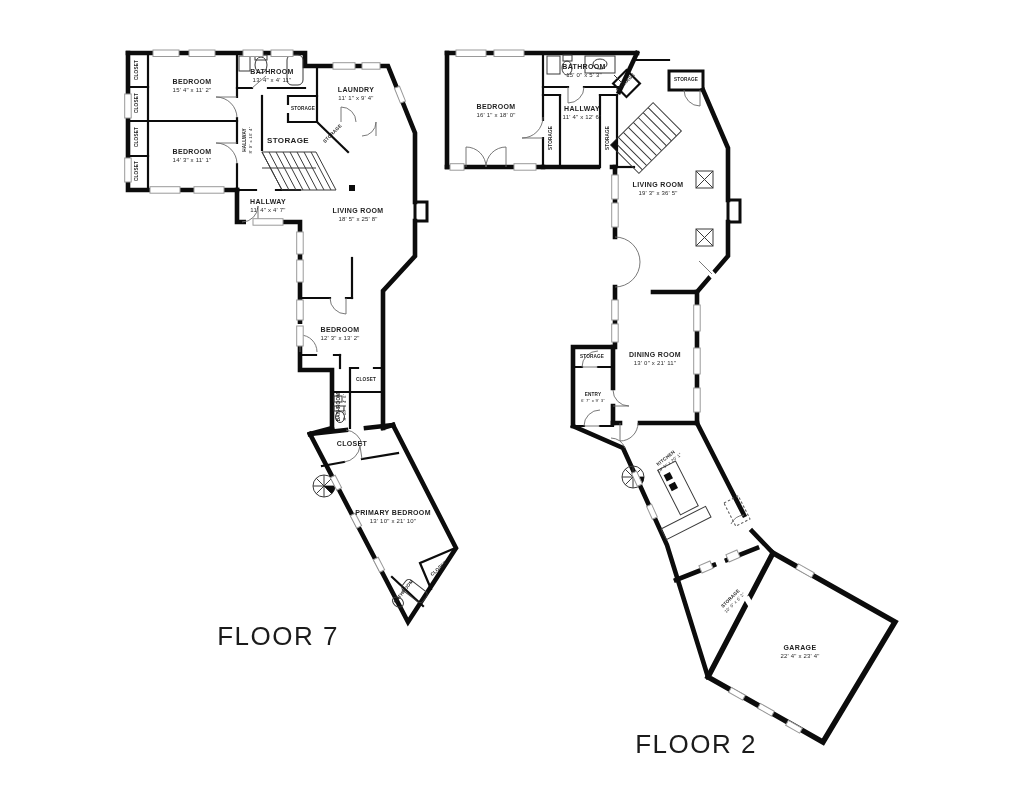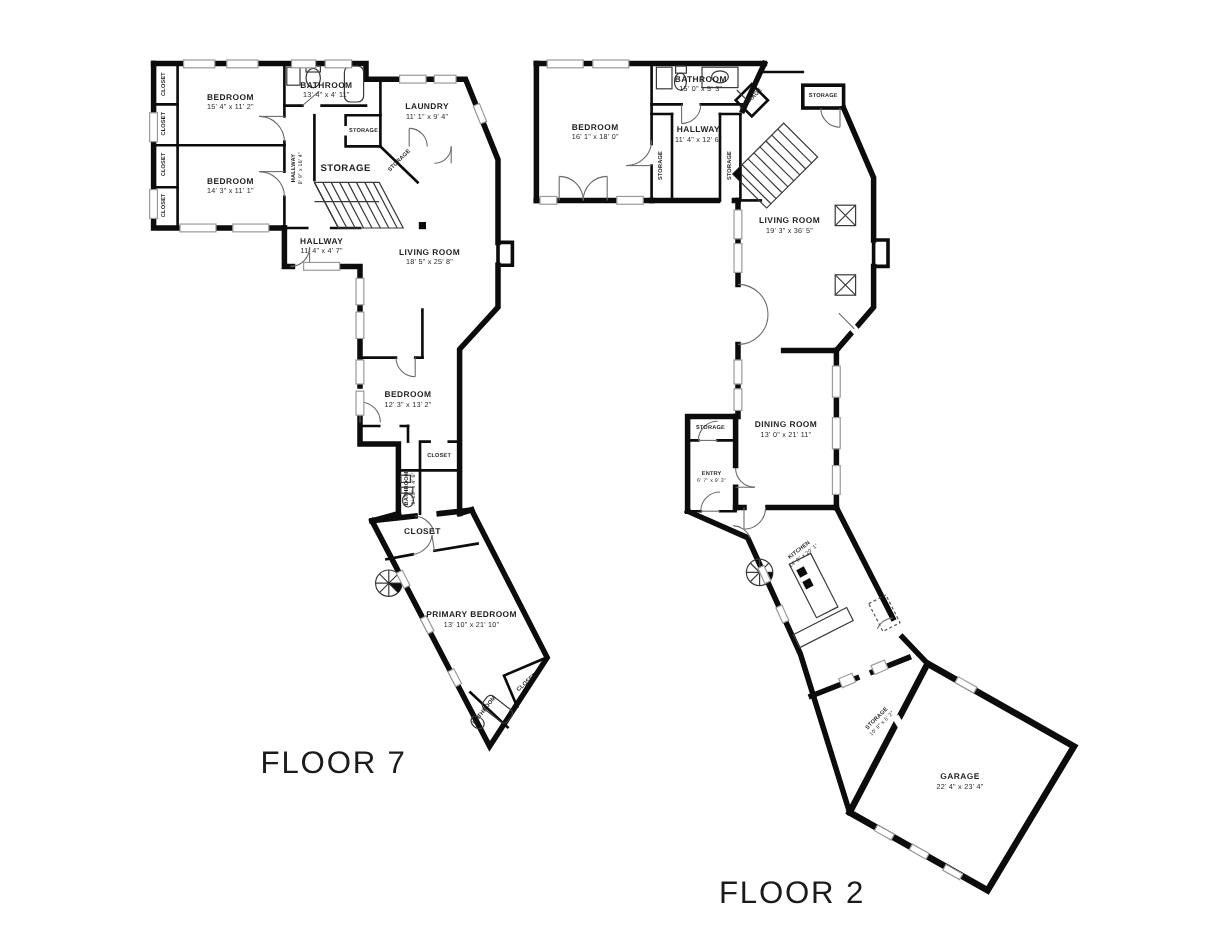--- a/index.html
+++ b/index.html
@@ -397,15 +397,15 @@
   <div class="dm">14' 9" x 20' 1"</div>
 </div>
 <div class="lbl tiny r45" style="left:733px;top:601px">
   <div class="nm">STORAGE</div>
   <div class="dm">10' 9" x 6' 2"</div>
 </div>
 <div class="lbl" style="left:800px;top:652px">
   <div class="nm">GARAGE</div>
   <div class="dm">22' 4" x 23' 4"</div>
 </div>
-<div class="caption" style="left:660px;top:744px">FLOOR 2</div>
+<div class="caption" style="left:696px;top:744px">FLOOR 2</div>
 
 </div>
 
 </body></html>

